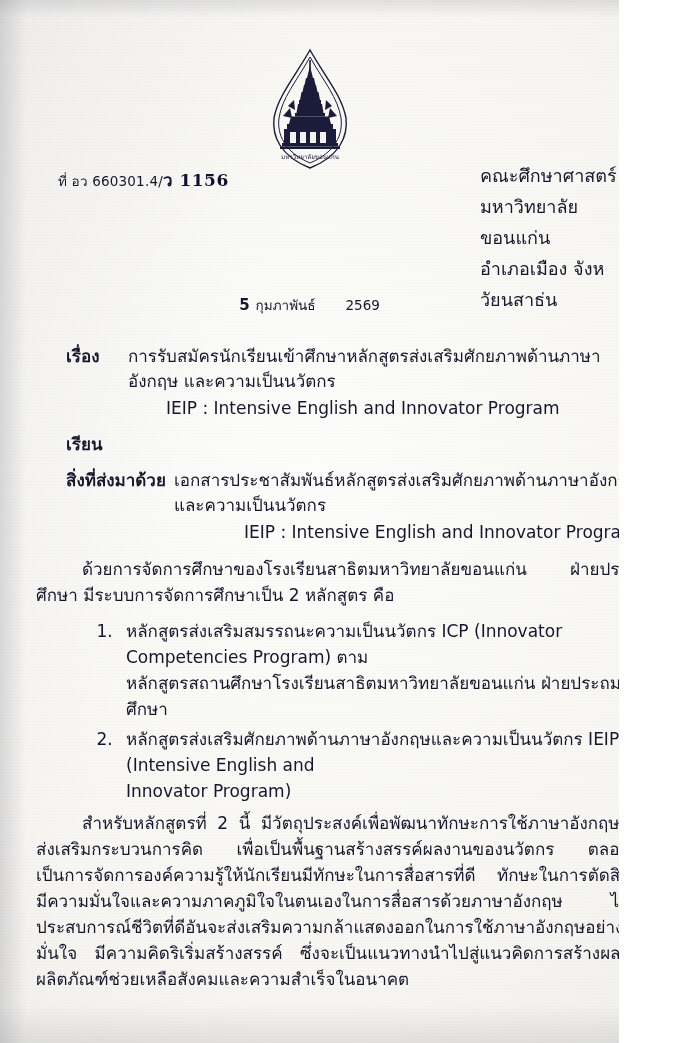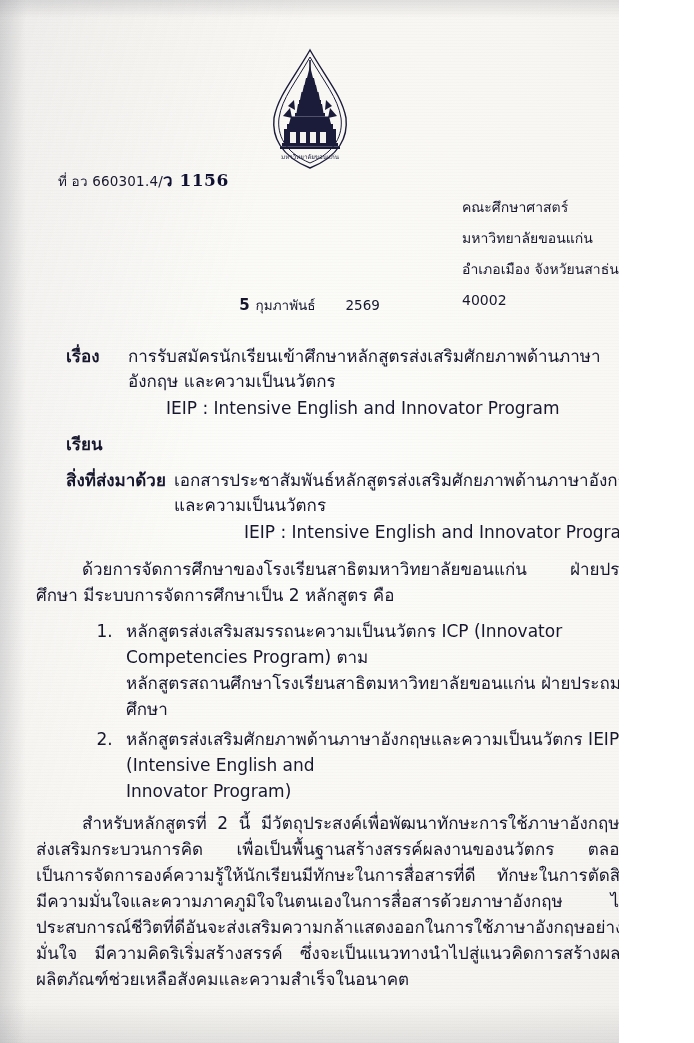--- a/index.html
+++ b/index.html
@@ -85,26 +85,25 @@
   .doc-no .handwritten {
     font-family: "DejaVu Serif", "Liberation Serif", serif;
     font-weight: 700;
     font-size: 17px;
     letter-spacing: 0.5px;
     color: #101030;
   }
 
   .sender-block {
     position: absolute;
-    left: 462px;
+    left: 480px;
     top: 160px;
-    font-size: 14px;
+    font-size: 18px;
     line-height: 31px;
     color: #16162c;
-    margin-top: 32px;
   }
 
   .date-line {
     position: absolute;
     left: 0;
     right: 0;
     top: 294px;
     text-align: center;
     font-size: 13.5px;
     color: #16162c;
@@ -234,21 +233,20 @@
     </div>
 
     <div class="doc-no">
       <span>ที่ อว 660301.4/</span><span class="handwritten">ว 1156</span>
     </div>
 
     <div class="sender-block">
       <div>คณะศึกษาศาสตร์</div>
       <div>มหาวิทยาลัยขอนแก่น</div>
       <div>อำเภอเมือง  จังหวัยนสาธ่น</div>
-      <div>40002</div>
     </div>
 
     <div class="date-line">
       <span class="day">5</span><span class="month">กุมภาพันธ์</span><span class="year">2569</span>
     </div>
 
     <div class="body">
 
       <div class="row">
         <div class="label">เรื่อง</div>

